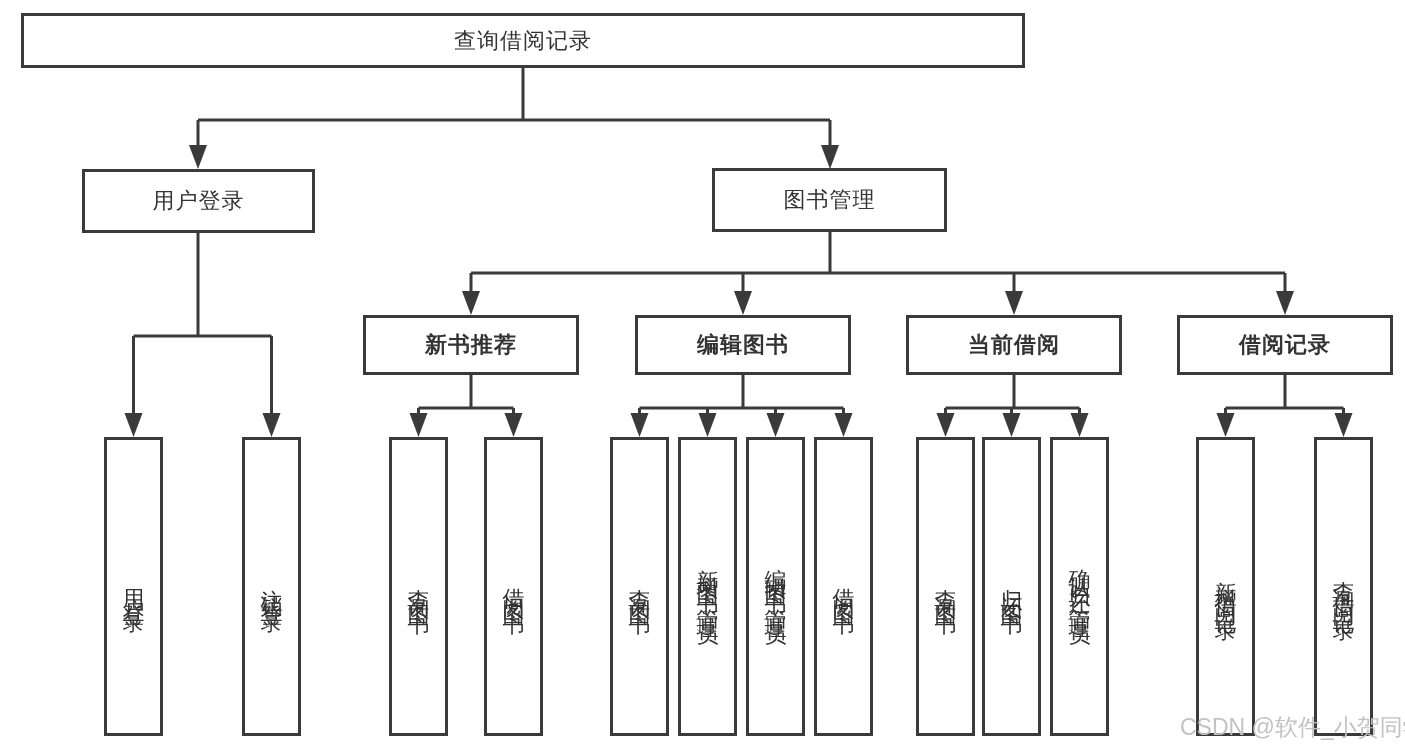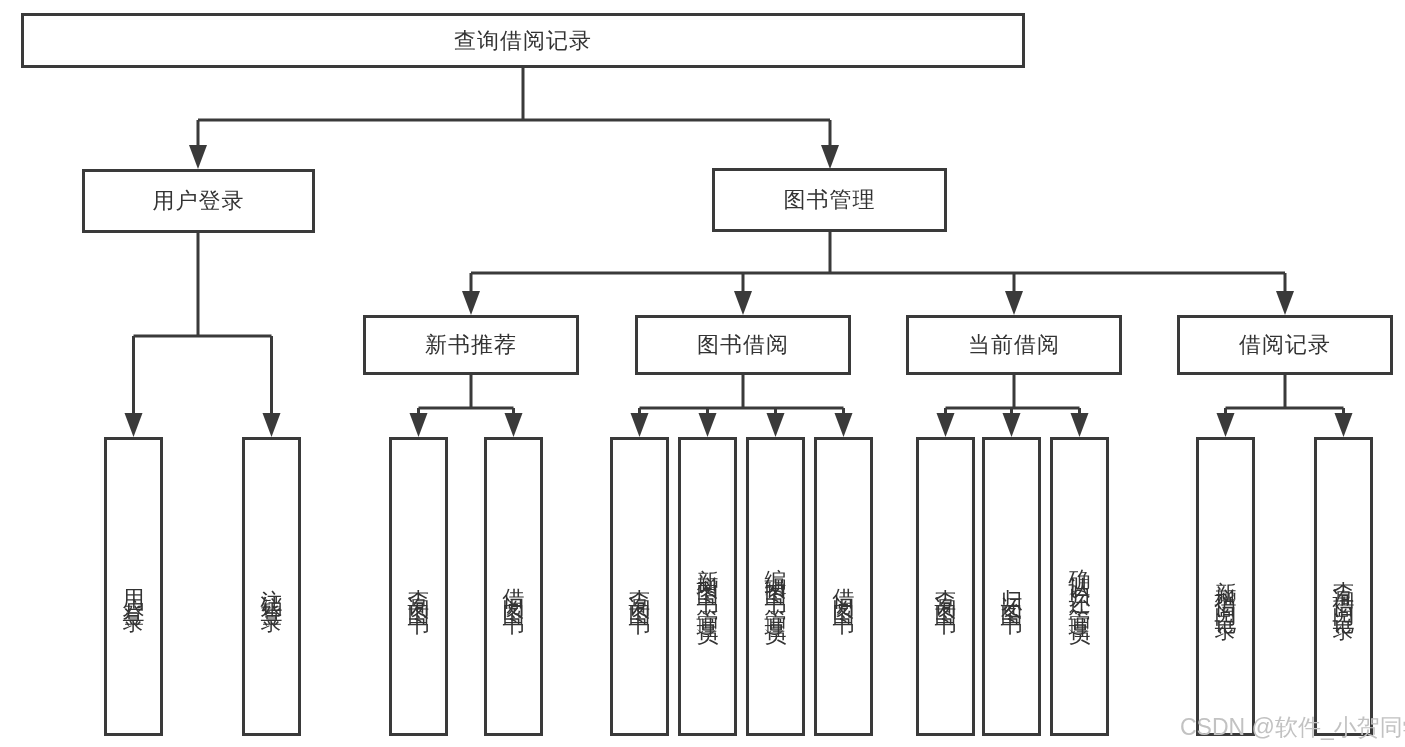--- a/index.html
+++ b/index.html
@@ -26,21 +26,21 @@
     align-items:center;
     justify-content:center;
     color:var(--text);
     font-size:22px;
     letter-spacing:1px;
     z-index:2;
   }
   .root{left:21px;top:13px;width:1004px;height:55px;}
   .l2a{left:82px;top:169px;width:233px;height:64px;}
   .l2b{left:712px;top:168px;width:235px;height:64px;align-items:center;}
-  .l3{top:315px;width:216px;height:60px;}
+  .l3{top:315px;width:216px;height:60px;font-weight:bold;}
   .l3-0{left:363px;}
   .l3-1{left:635px;}
   .l3-2{left:906px;text-align:center;}
   .l3-3{left:1177px;}
   .vbox{top:437px;width:59px;height:299px;}
   .vtext{
     writing-mode:vertical-rl;
     text-orientation:mixed;
     letter-spacing:8px;
     line-height:1.1;
@@ -100,21 +100,21 @@
     <span>用户登录</span>
   </div>
   <div class="box l2b">
     <span>图书管理</span>
   </div>
 
   <div class="box l3 l3-0">
     <span>新书推荐</span>
   </div>
   <div class="box l3 l3-1">
-    <span>图书借阅</span>
+    <span>编辑图书</span>
   </div>
   <div class="box l3 l3-2">
     <span>当前借阅</span>
   </div>
   <div class="box l3 l3-3">
     <span>借阅记录</span>
   </div>
 
   <div class="box vbox" style="left:104px">
     <span class="vtext">用户登录</span>

